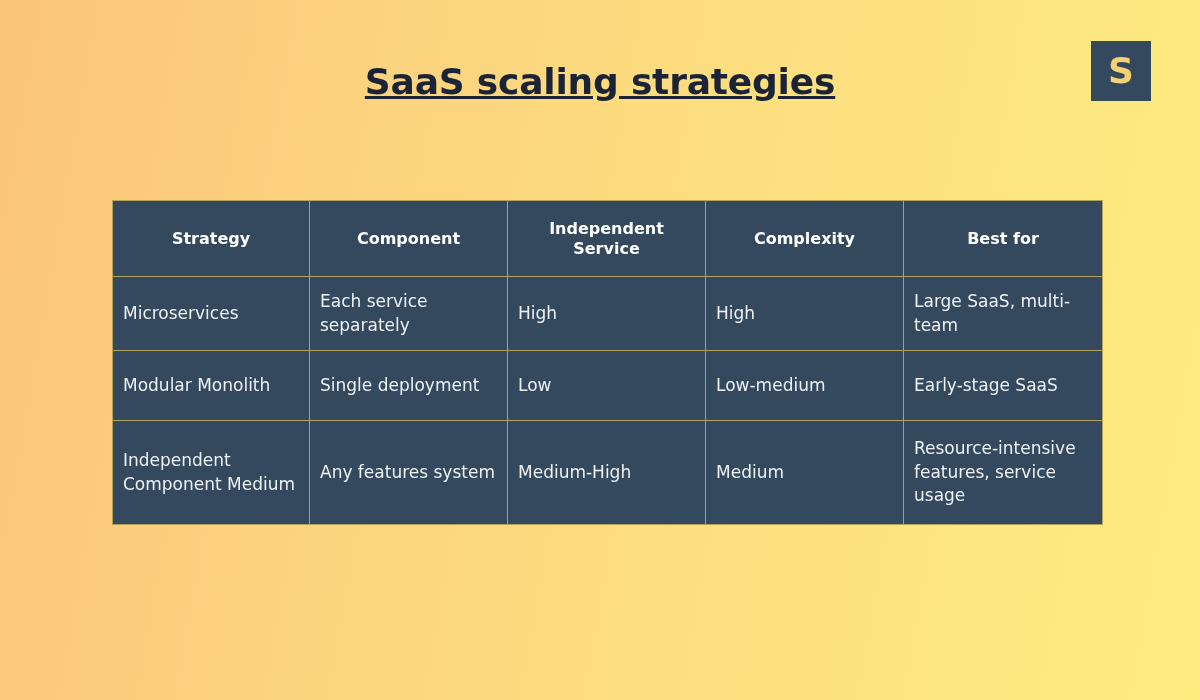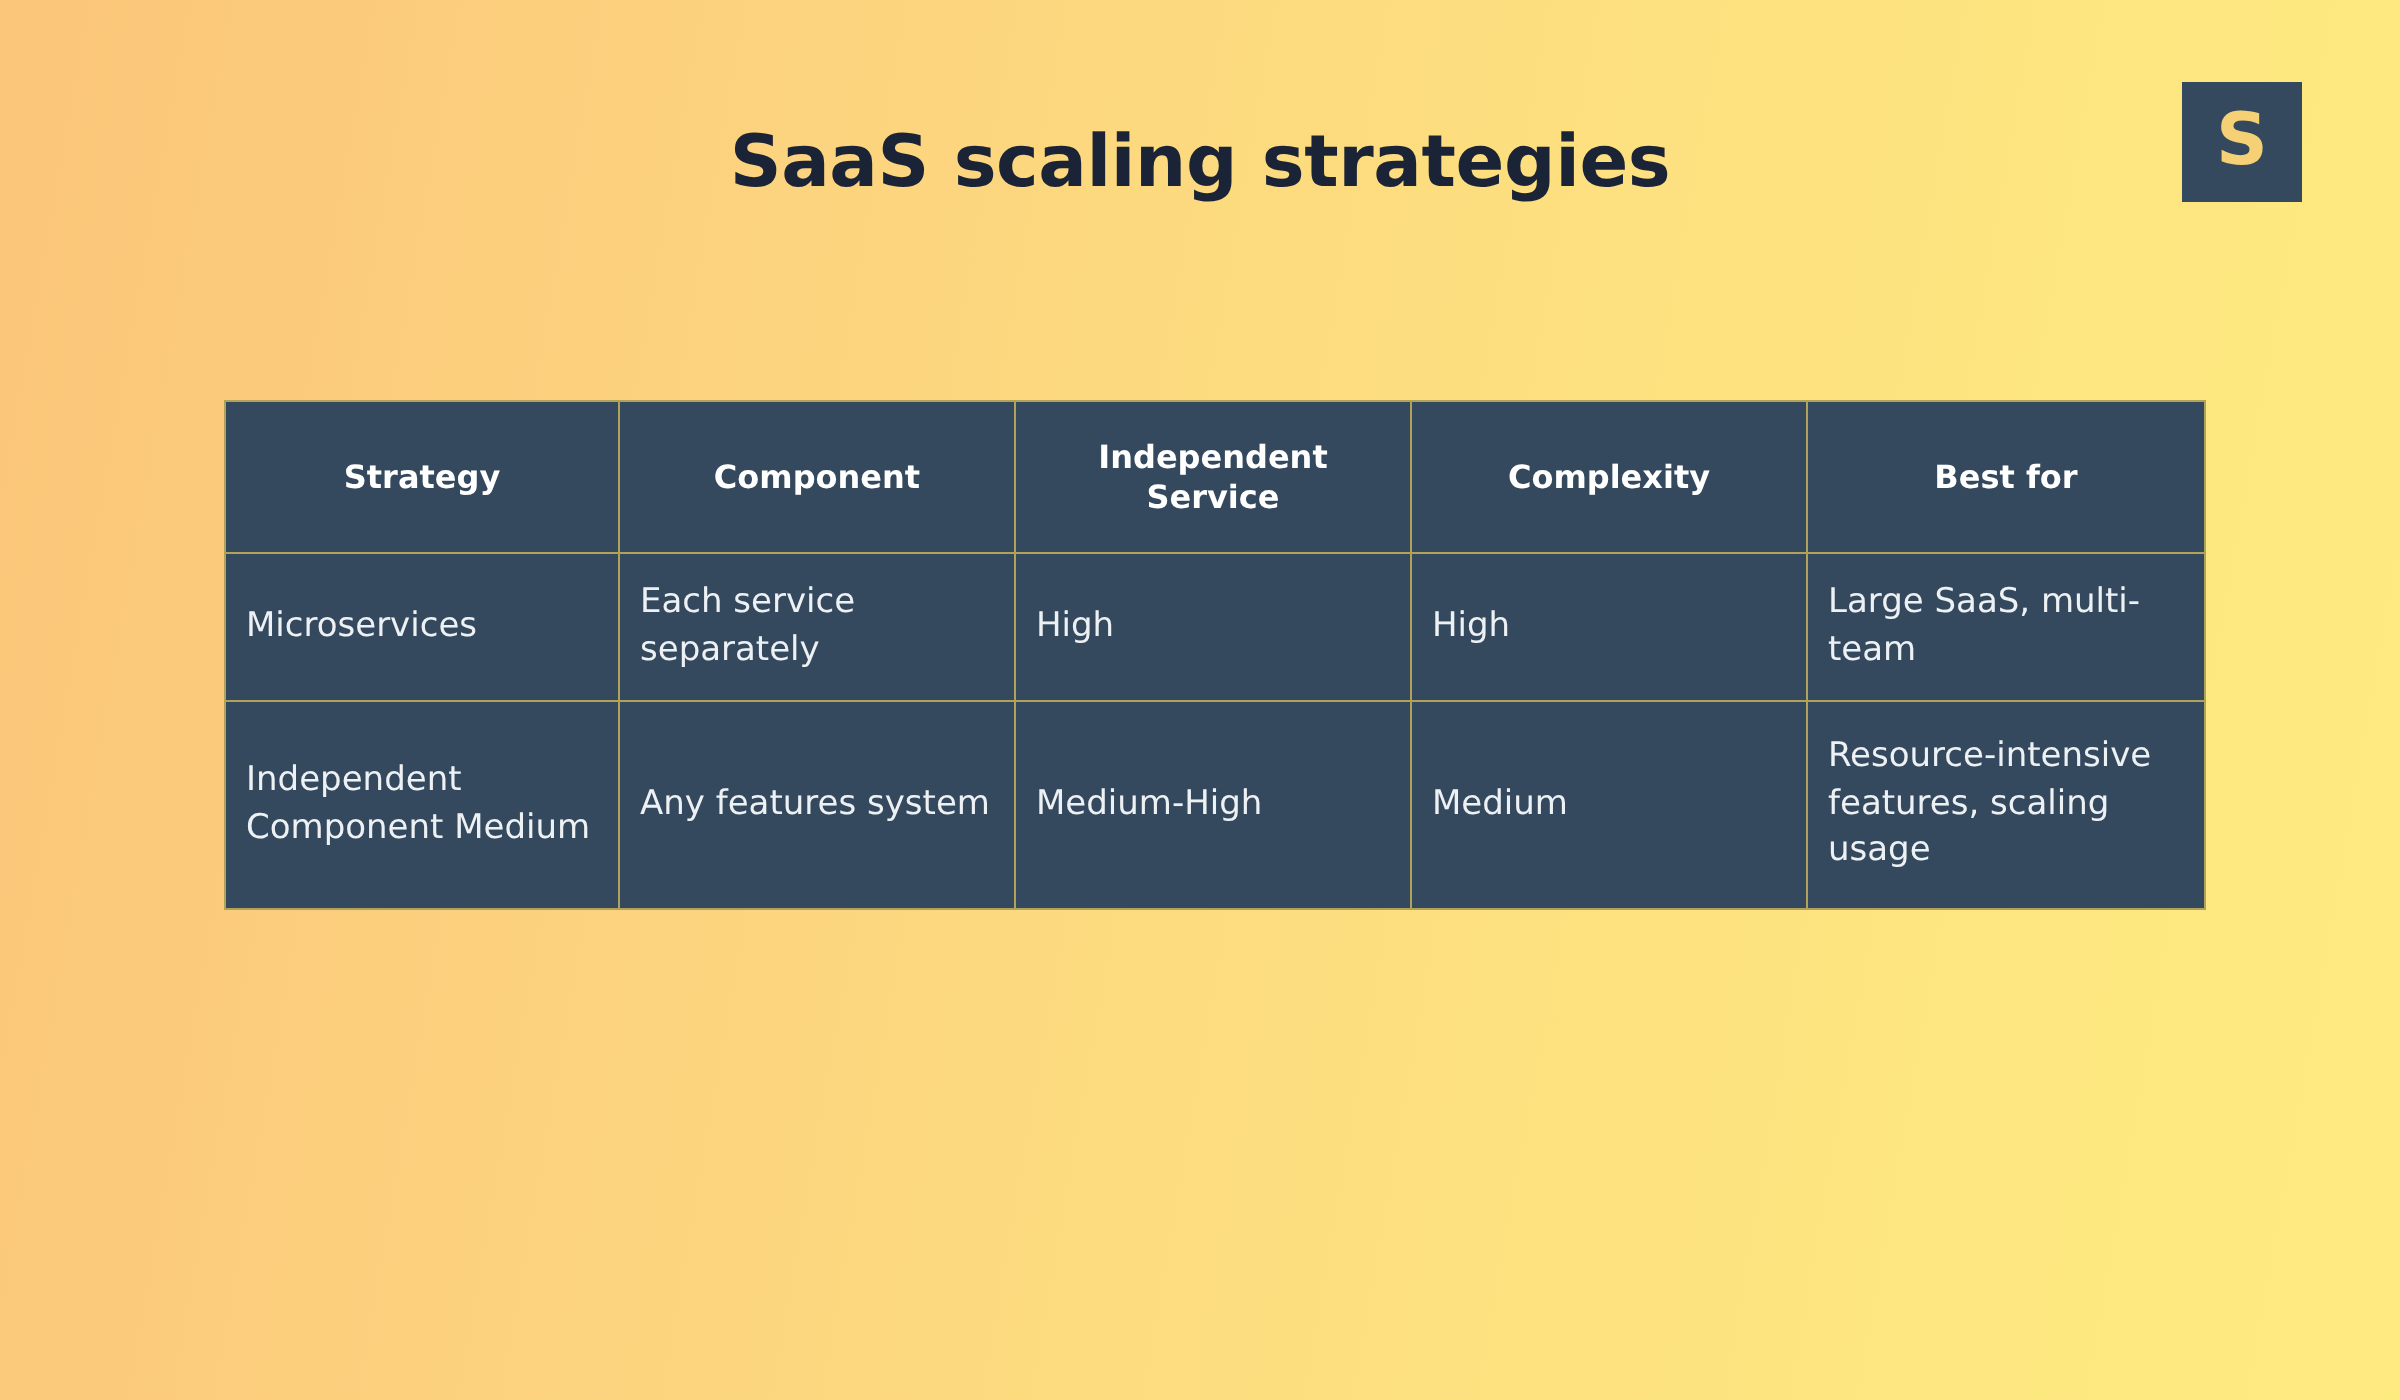--- a/index.html
+++ b/index.html
@@ -48,20 +48,21 @@
     top: 62px;
     left: 0;
     width: 1200px;
     text-align: center;
     color: #1b2436;
     font-family: "DejaVu Sans", sans-serif;
     font-size: 36px;
     font-weight: bold;
     letter-spacing: -0.2px;
     line-height: 1.1;
+    text-decoration: underline;
   }
 
   
   .table-wrap {
     position: absolute;
     left: 112px;
     top: 200px;
     width: 990px;
   }
   table.data-table {
@@ -138,24 +139,31 @@
         </tr>
       </thead>
       <tbody>
         <tr class="row-h74">
           <td>Microservices</td>
           <td>Each service separately</td>
           <td>High</td>
           <td>High</td>
           <td>Large SaaS, multi-team</td>
         </tr>
+        <tr class="row-h70">
+          <td>Modular Monolith</td>
+          <td>Single deployment</td>
+          <td>Low</td>
+          <td>Low-medium</td>
+          <td>Early-stage SaaS</td>
+        </tr>
         <tr class="row-h104">
           <td>Independent Component Medium</td>
           <td>Any features system</td>
           <td>Medium-High</td>
           <td>Medium</td>
-          <td>Resource-intensive features, scaling usage</td>
+          <td>Resource-intensive features, service usage</td>
         </tr>
       </tbody>
     </table>
   </div>
 
 </div>
 
 </body></html>

